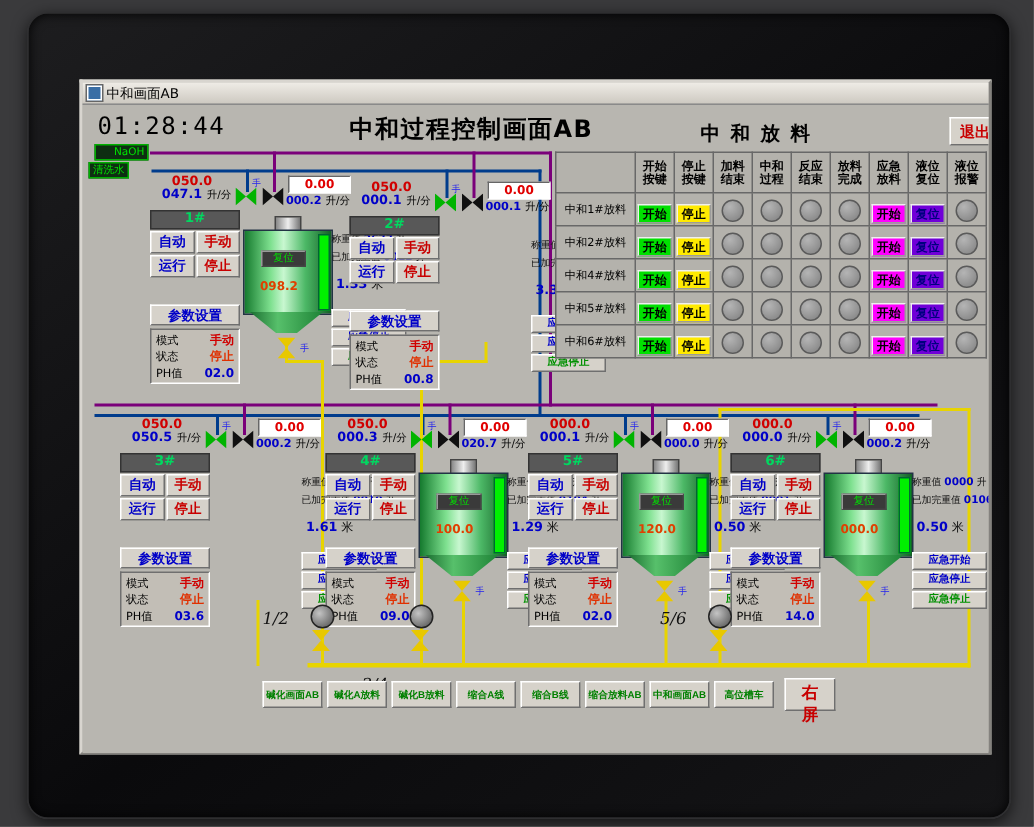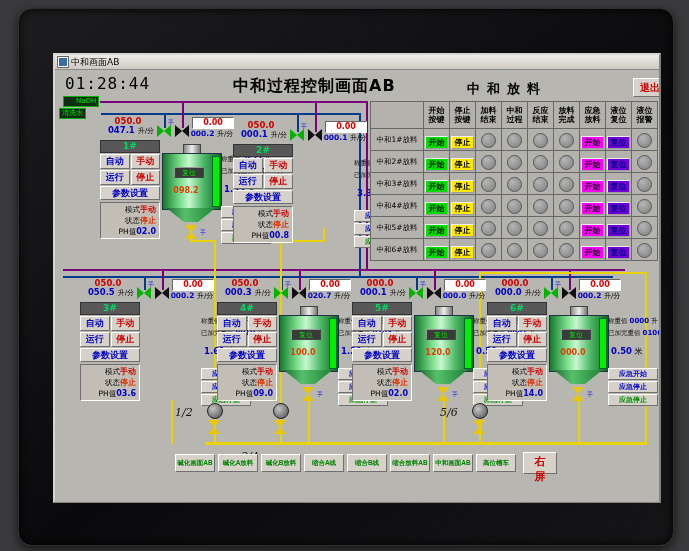--- a/index.html
+++ b/index.html
@@ -47,24 +47,24 @@
   .vtag{position:absolute;font-size:6px;color:#2222ee;}
   .vt1{left:68px;top:2px;}
   .disp{position:absolute;left:92px;top:1px;width:40px;height:10px;background:#fff;border:1px solid;border-color:#666 #fff #fff #666;
     color:#e00000;font-size:8px;line-height:10px;text-align:center;font-weight:bold;}
   .dflow{position:absolute;left:88px;top:13px;width:48px;text-align:center;font-size:7.5px;font-weight:bold;color:#0000c8;white-space:nowrap;}
 
   .panel{position:absolute;left:0;top:24px;width:60px;}
   .p-hdr{height:11px;background:#585858;border:1px solid #333;color:#00d860;font-weight:bold;font-size:9px;line-height:11px;text-align:center;}
   .btnrow{display:flex;gap:1px;margin-top:1px;}
   .hbtn{flex:1;height:15px;font-size:9px;font-weight:bold;background:#d6d2ca;border:1px solid;border-color:#fff #6f6f6f #6f6f6f #fff;padding:0;line-height:13px;}
-  .params{width:100%;height:14px;margin-top:1px;display:block;}
+  .params{width:100%;height:14px;margin-top:18px;display:block;}
   .blue{color:#0000c8;} .red{color:#c80000;} .green{color:#009000;}
   .statusbox{margin-top:2px;background:#c2beb6;border:1px solid;border-color:#6f6f6f #fff #fff #6f6f6f;padding:1px 3px;font-size:7.5px;}
-  .srow{display:flex;justify-content:flex-end;line-height:11px;}
+  .srow{display:flex;justify-content:space-between;line-height:11px;}
   .srow b{font-size:8px;}
   .v-red{color:#d00000;} .v-orange{color:#e03000;} .v-blue{color:#0000c8;}
 
   .tank{position:absolute;left:62px;top:28px;width:58px;height:96px;}
   .nozzle{position:absolute;left:21px;top:0;width:16px;height:10px;background:linear-gradient(90deg,#888,#eee,#777);border:1px solid #444;}
   .tbody{position:absolute;left:0;top:9px;width:58px;height:55px;border:1px solid #234;
     background:linear-gradient(90deg,#157a2e,#7ee08f 30%,#c8f7d0 45%,#4cb866 70%,#145f26);}
   .lvl{position:absolute;right:1px;top:2px;width:6px;height:49px;background:#00f000;border:1px solid #063;}
   .tbtn{position:absolute;left:11px;top:13px;width:30px;height:11px;background:#3a3a3a;color:#00e000;font-size:7px;line-height:9px;text-align:center;border:1px outset #999;padding:0;}
   .tval{position:absolute;left:0;top:32px;width:46px;text-align:center;font-size:8px;font-weight:bold;color:#e04000;}
@@ -588,32 +588,20 @@
                 <td><button class="tbl-btn b-stop">停止</button></td>
                 <td><span class="ind"></span></td>
                 <td><span class="ind"></span></td>
                 <td><span class="ind"></span></td>
                 <td><span class="ind"></span></td>
                 <td><button class="tbl-btn b-emg">开始</button></td>
                 <td><button class="tbl-btn b-reset">复位</button></td>
                 <td><span class="ind"></span></td>
               </tr>
               <tr>
-                <td class="rlabel">中和3#放料</td>
-                <td><button class="tbl-btn b-start">开始</button></td>
-                <td><button class="tbl-btn b-stop">停止</button></td>
-                <td><span class="ind"></span></td>
-                <td><span class="ind"></span></td>
-                <td><span class="ind"></span></td>
-                <td><span class="ind"></span></td>
-                <td><button class="tbl-btn b-emg">开始</button></td>
-                <td><button class="tbl-btn b-reset">复位</button></td>
-                <td><span class="ind"></span></td>
-              </tr>
-              <tr>
                 <td class="rlabel">中和4#放料</td>
                 <td><button class="tbl-btn b-start">开始</button></td>
                 <td><button class="tbl-btn b-stop">停止</button></td>
                 <td><span class="ind"></span></td>
                 <td><span class="ind"></span></td>
                 <td><span class="ind"></span></td>
                 <td><span class="ind"></span></td>
                 <td><button class="tbl-btn b-emg">开始</button></td>
                 <td><button class="tbl-btn b-reset">复位</button></td>
                 <td><span class="ind"></span></td>

